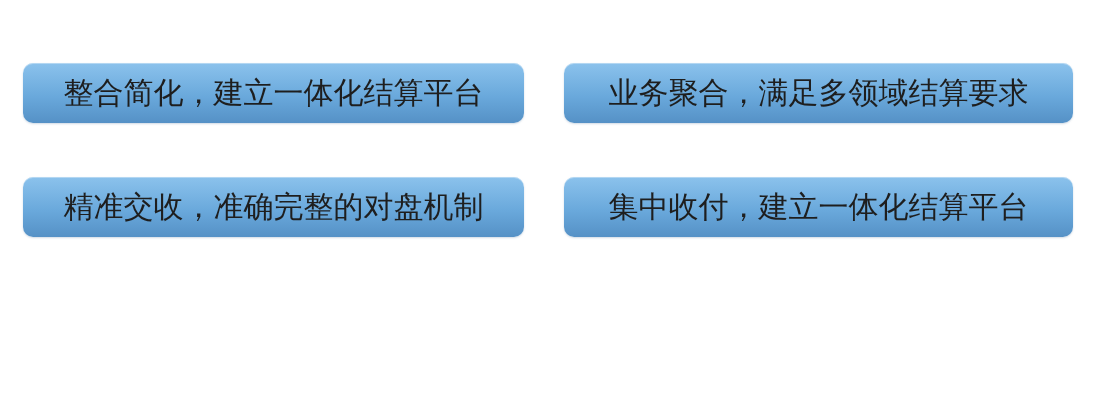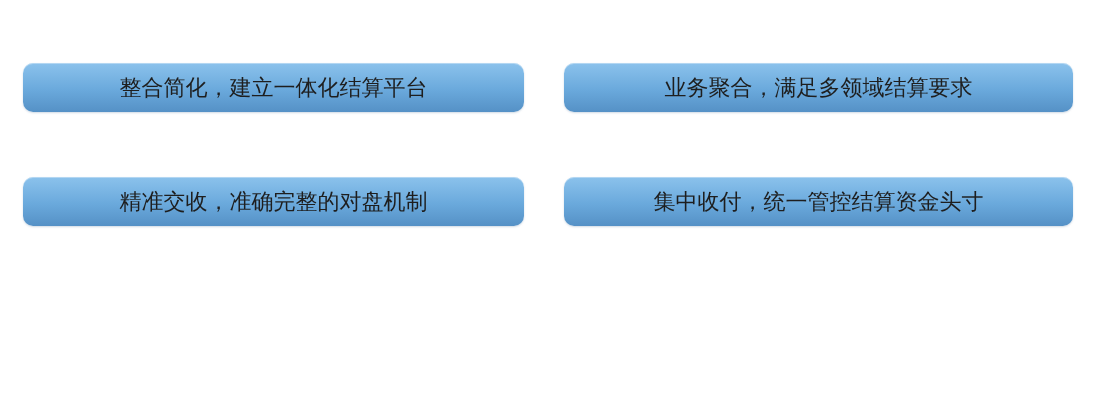--- a/index.html
+++ b/index.html
@@ -16,32 +16,32 @@
   .canvas {
     position: relative;
     width: 1100px;
     height: 413px;
     background: var(--page-bg);
     overflow: hidden;
     font-family: "Liberation Sans", "DejaVu Sans", sans-serif;
   }
   .pill {
     position: absolute;
-    height: 49px;
+    height: 60px;
     border-radius: 10px;
     background: linear-gradient(180deg,
       var(--button-gradient-top) 0%,
       var(--button-gradient-mid) 55%,
       var(--button-gradient-bottom) 100%);
     box-shadow: inset 0 1px 0 rgba(255,255,255,0.35),
                 0 1px 2px rgba(70,110,150,0.25);
     display: flex;
     align-items: center;
     justify-content: center;
-    font-size: 22px;
+    font-size: 30px;
     font-weight: 400;
     color: var(--text-color);
     letter-spacing: 0px;
     white-space: nowrap;
     line-height: 1;
   }
   .pill-1 { left: 23px;  top: 63px;  width: 501px; }
   .pill-2 { left: 564px; top: 63px;  width: 509px; }
   .pill-3 { left: 23px;  top: 177px; width: 501px; font-family: Liberation Serif, serif; }
   .pill-4 { left: 564px; top: 177px; width: 509px; }
@@ -58,17 +58,17 @@
 
   <div class="pill pill-2">
     <span>业务聚合，满足多领域结算要求</span>
   </div>
 
   <div class="pill pill-3">
     <span>精准交收，准确完整的对盘机制</span>
   </div>
 
   <div class="pill pill-4">
-    <span>集中收付，统一管控结算资金头寸</span>
+    <span>集中收付，建立一体化结算平台</span>
   </div>
 
 
 </div>
 
 </body></html>

